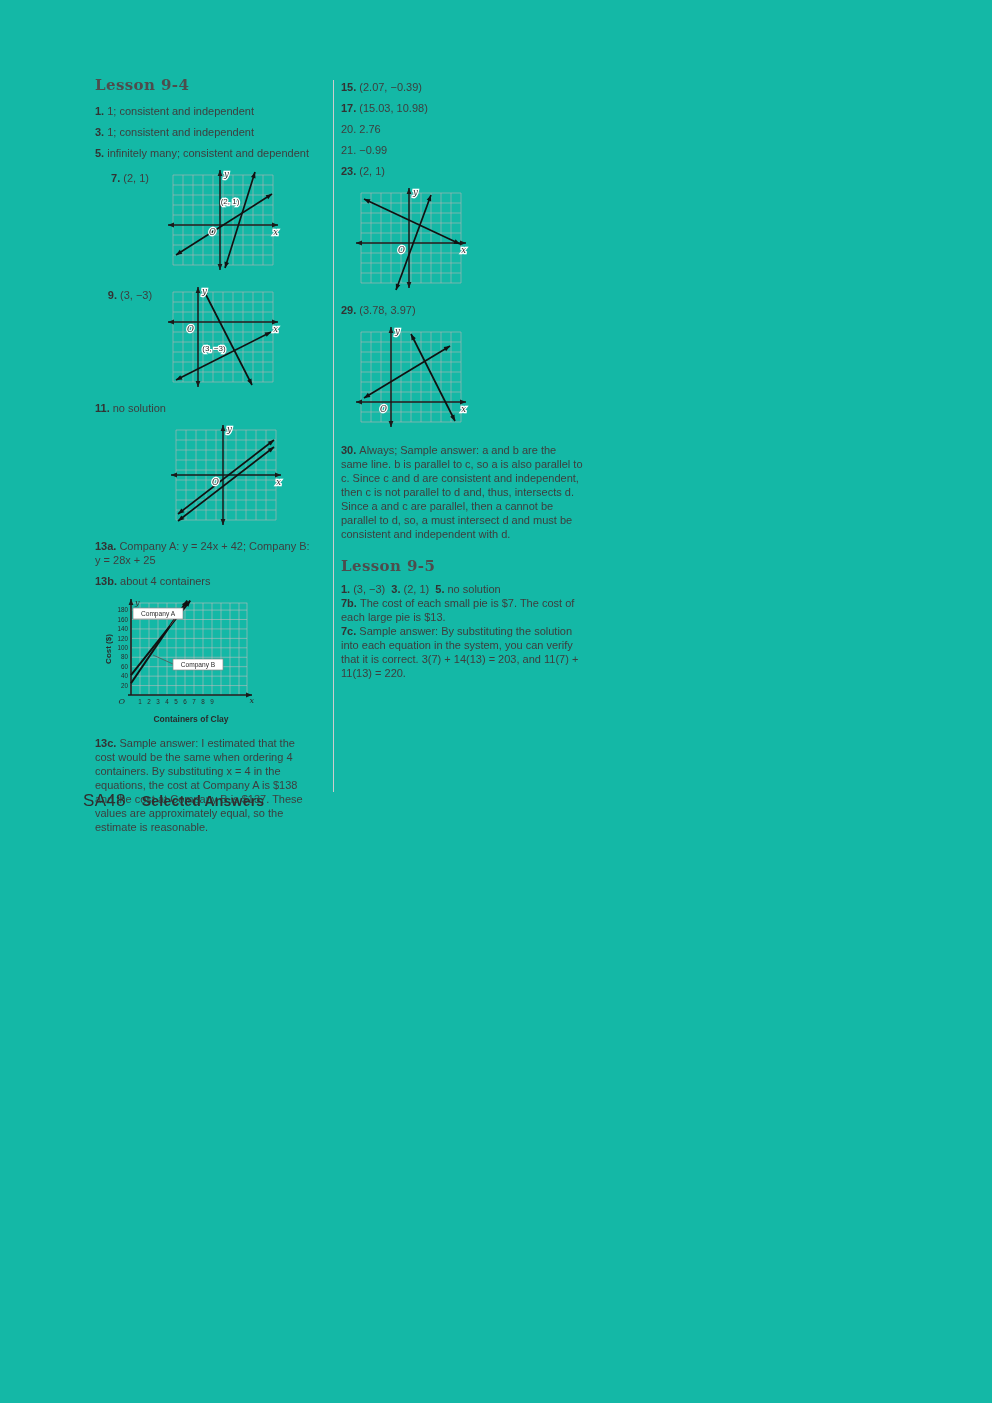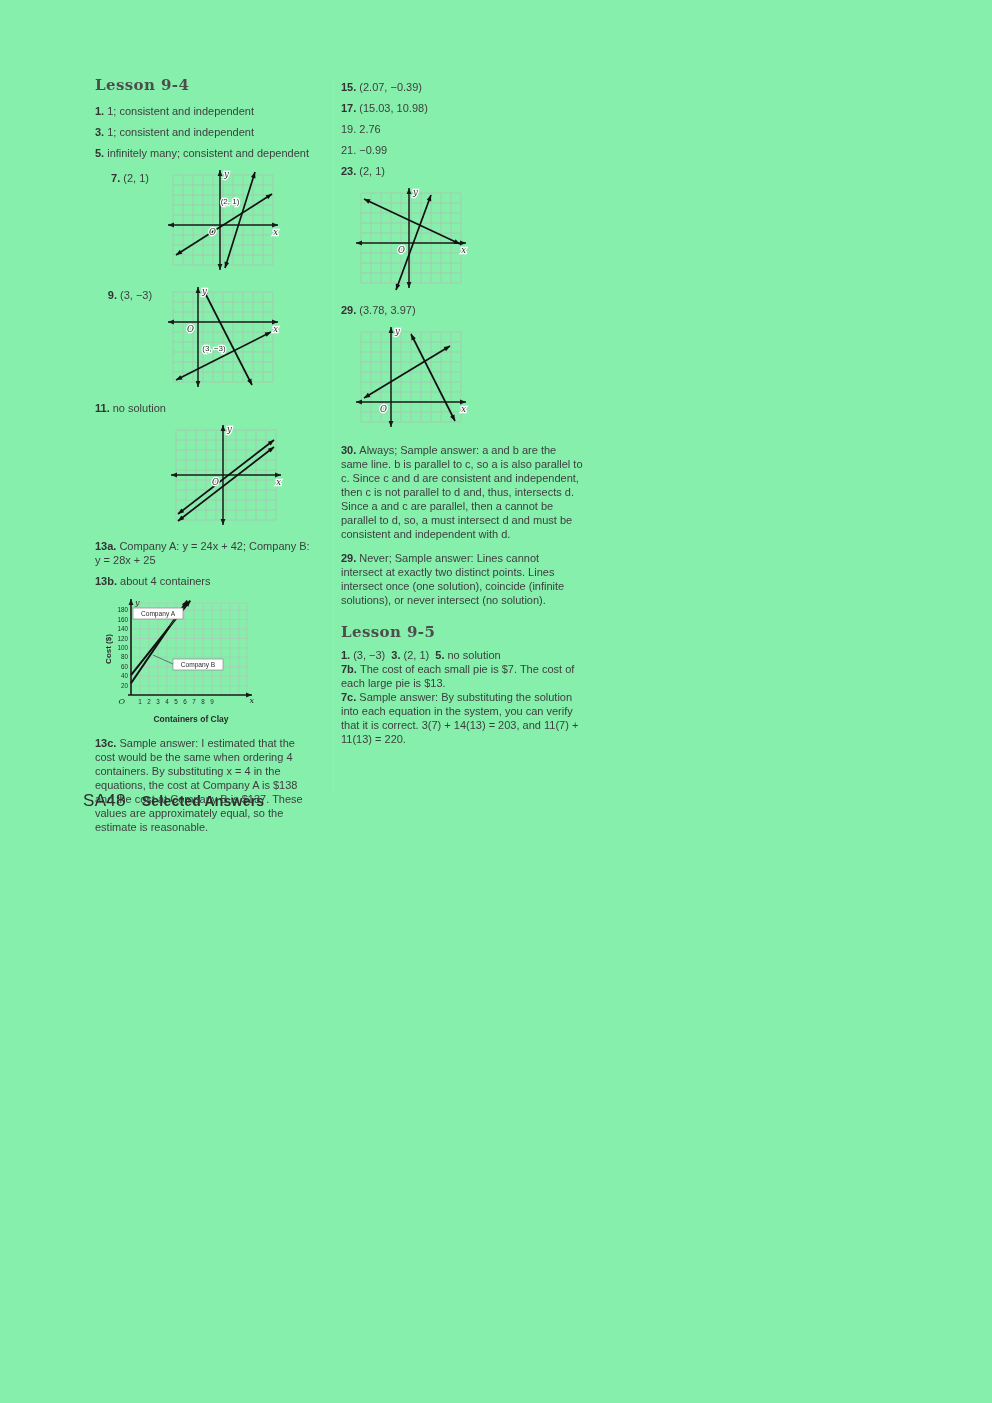--- a/index.html
+++ b/index.html
@@ -1,18 +1,18 @@
 <!DOCTYPE html>
 <html><head>
 <meta charset="utf-8">
 <style>
   * { margin:0; padding:0; box-sizing:border-box; }
   html,body { background:#ffffff; }
   .page {
-    position:relative; width:992px; height:1403px; background:#86efac;
+    position:relative; width:992px; height:1403px; background:#14b8a6;
     font-family:"Liberation Sans", sans-serif; color:#3e3e3e;
     font-size:11px; line-height:14px;
   }
   .col { position:absolute; top:78px; }
   .col.left  { left:95px;  width:222px; }
   .col.right { left:341px; width:242px; top:80px; }
   .divider { position:absolute; left:333px; top:80px; width:1px; height:712px; background:#cccccc; }
   h2.lesson {
     font-family:"DejaVu Serif", serif; font-weight:bold; color:#4d4d4d;
     font-size:15px; letter-spacing:0.4px; margin:0 0 12px 0;
@@ -238,21 +238,21 @@
         </svg></div>
 
     <p class="ans"><b class="num">13c.</b><span>Sample answer: I estimated that the cost would be the same when ordering 4 containers. By substituting x = 4 in the equations, the cost at Company A is $138 and the cost at Company B is $137. These values are approximately equal, so the estimate is reasonable.</span></p>
   </div>
 
   <div class="divider"></div>
 
   <div class="col right">
     <p class="ans"><b class="num">15.</b><span>(2.07, −0.39)</span></p>
     <p class="ans"><b class="num">17.</b><span>(15.03, 10.98)</span></p>
-    <p class="ans"><span class="num plain">19.</span><span>2.76</span></p>
+    <p class="ans"><span class="num plain">20.</span><span>2.76</span></p>
     <p class="ans"><span class="num plain">21.</span><span>−0.99</span></p>
     <p class="ans"><b class="num">23.</b><span>(2, 1)</span></p>
     <div class="fig indent-r"><svg width="116" height="106" viewBox="0 0 116 106">
           <line x1="8" y1="8" x2="8" y2="98" stroke="#b5b5b5" stroke-width="0.6"></line>
           <line x1="18" y1="8" x2="18" y2="98" stroke="#b5b5b5" stroke-width="0.6"></line>
           <line x1="28" y1="8" x2="28" y2="98" stroke="#b5b5b5" stroke-width="0.6"></line>
           <line x1="38" y1="8" x2="38" y2="98" stroke="#b5b5b5" stroke-width="0.6"></line>
           <line x1="48" y1="8" x2="48" y2="98" stroke="#b5b5b5" stroke-width="0.6"></line>
           <line x1="58" y1="8" x2="58" y2="98" stroke="#b5b5b5" stroke-width="0.6"></line>
           <line x1="68" y1="8" x2="68" y2="98" stroke="#b5b5b5" stroke-width="0.6"></line>
@@ -321,21 +321,20 @@
           <polygon points="11,74 17.376198314865608,72.94924072713825 14.892585488101476,68.84172720595141" fill="#111"></polygon>
           <line x1="58" y1="10" x2="102" y2="97" stroke="#111" stroke-width="1.7"></line>
           <polygon points="102,97 101.4338089276998,90.5626536779782 97.1504503807331,92.72894995460504" fill="#111"></polygon>
           <polygon points="58,10 58.5661910723002,16.437346322021796 62.849549619266895,14.271050045394958" fill="#111"></polygon>
           <text x="34" y="88" font-size="8.5" fill="#2b2b2b" text-anchor="end" class="it" style="paint-order:stroke;stroke:#ffffff;stroke-width:2.5px;">O</text>
           <text x="113" y="88" font-size="8.5" fill="#2b2b2b" text-anchor="end" class="it" style="paint-order:stroke;stroke:#ffffff;stroke-width:2.5px;">x</text>
           <text x="42" y="10" font-size="8.5" fill="#2b2b2b" text-anchor="start" class="it" style="paint-order:stroke;stroke:#ffffff;stroke-width:2.5px;">y</text>
         </svg></div>
 
     <p class="para"><b class="num">30.</b><span>Always; Sample answer: a and b are the same line. b is parallel to c, so a is also parallel to c. Since c and d are consistent and independent, then c is not parallel to d and, thus, intersects d. Since a and c are parallel, then a cannot be parallel to d, so, a must intersect d and must be consistent and independent with d.</span></p>
-    <p class="para"><b class="num">29.</b><span>Never; Sample answer: Lines cannot intersect at exactly two distinct points. Lines intersect once (one solution), coincide (infinite solutions), or never intersect (no solution).</span></p>
 
     <h2 class="lesson" style="margin-top:18px; margin-bottom:9px;">Lesson 9-5</h2>
 
     <p class="block">
       <b class="num">1.</b><span>(3, −3)</span>
       <b class="num" style="margin-left:3px;">3.</b><span>(2, 1)</span>
       <b class="num" style="margin-left:3px;">5.</b><span>no solution</span>
     </p>
     <p class="block"><b class="num">7b.</b><span>The cost of each small pie is $7. The cost of each large pie is $13.</span></p>
     <p class="block"><b class="num">7c.</b><span>Sample answer: By substituting the solution into each equation in the system, you can verify that it is correct. 3(7) + 14(13) = 203, and 11(7) + 11(13) = 220.</span></p>

